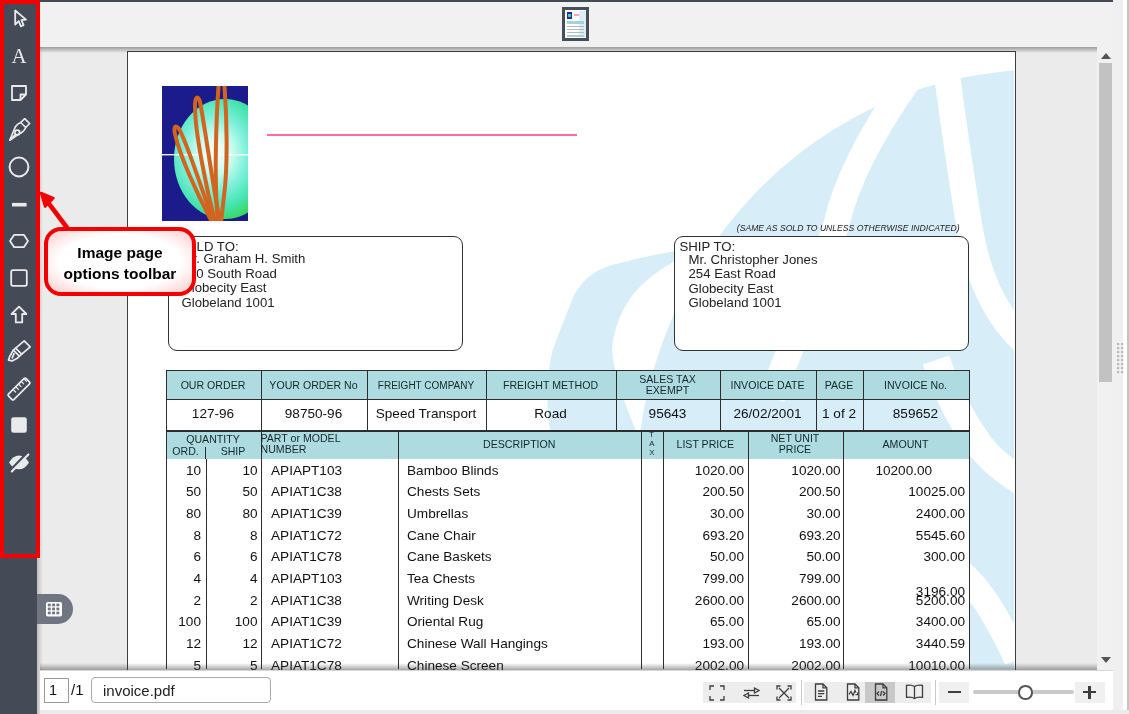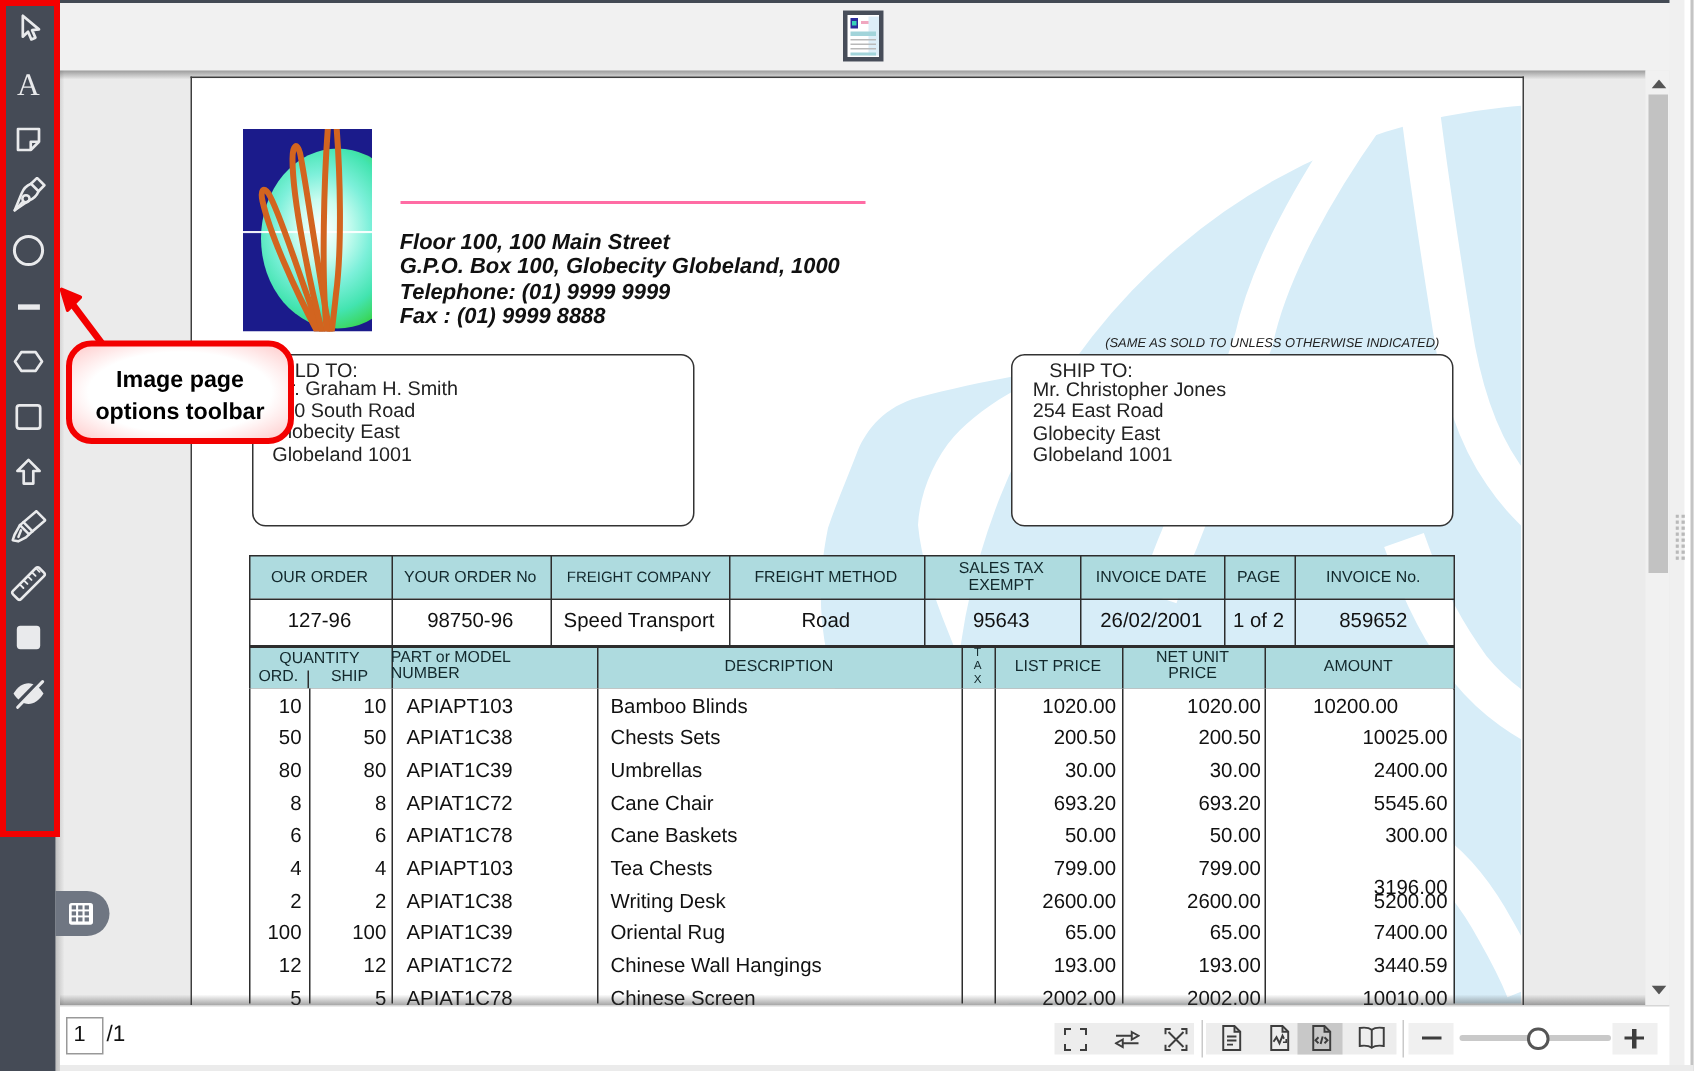--- a/index.html
+++ b/index.html
@@ -93,29 +93,28 @@
     <rect x="0" y="68" width="86" height="1.4" fill="#ffffff" opacity="0.92"></rect>
     <g stroke="#d2641f" stroke-width="4" fill="none">
       <path d="M 50,136 C 34,106 18,70 13,48 C 11.5,41 13.5,38 17,43 C 25,56 38,100 52,136"></path>
       <path d="M 53,136 C 45,105 33,48 33,20 C 33,10 36,9 38,16 C 42,35 50,95 58,136"></path>
       <path d="M 56,136 C 52,100 54,30 57,-6"></path>
       <path d="M 62,-6 C 65,30 66,80 62,110 C 61,120 60,128 59,136"></path>
     </g>
   </svg>
 
   <div class="in" id="pinkline"></div>
-  <div class="in" id="addr">Floor 100, 100 Main Street<br>G.P.O. Box 100, Globecity Globeland, 1000<br>Telephone: (01) 9999 9999<br>Fax : (01) 9999 8888</div>
 
   <div class="in" id="sameas">(SAME AS SOLD TO UNLESS OTHERWISE INDICATED)</div>
   <div class="in box" id="soldbox">
     <div class="boxtxt" style="position:absolute;left:9px;top:3px;">SOLD TO:</div>
     <div class="boxtxt" style="position:absolute;left:13px;top:15.5px;">Mr. Graham H. Smith<br>100 South Road<br>Globecity East<br>Globeland 1001</div>
   </div>
   <div class="in box" id="shipbox">
-    <div class="boxtxt" style="position:absolute;left:25px;top:3px;">SHIP TO:</div>
+    <div class="boxtxt" style="position:absolute;left:5px;top:3px;">SHIP TO:</div>
     <div class="boxtxt" style="position:absolute;left:14px;top:16px;">Mr. Christopher Jones<br>254 East Road<br>Globecity East<br>Globeland 1001</div>
   </div>
 
 <div class="in th" style="left:38px;top:318px;width:803px;height:29px;"></div>
 <div class="in th" style="left:38px;top:378.5px;width:803px;height:28.5px;"></div>
 <div class="hline" style="left:38px;top:318px;width:804.4px;height:1.6px;"></div>
 <div class="hline" style="left:38px;top:347px;width:804.4px;height:1.2px;"></div>
 <div class="hline" style="left:38px;top:378.5px;width:804.4px;height:1.6px;"></div>
 <div class="hline" style="left:38px;top:407px;width:804.4px;height:1.2px;"></div>
 <div class="vline" style="left:38px;top:318px;height:60.5px;"></div>
@@ -219,21 +218,21 @@
 <div class="bodytxt" style="left:279.5px;top:541.2px;">Writing Desk</div>
 <div class="bodytxt r" style="left:535.5px;top:541.2px;width:81.0px;">2600.00</div>
 <div class="bodytxt r" style="left:620px;top:541.2px;width:93px;">2600.00</div>
 <div class="bodytxt r" style="left:715px;top:541.2px;width:122.5px;">5200.00</div>
 <div class="bodytxt r" style="left:38px;top:562.85px;width:35.5px;">100</div>
 <div class="bodytxt r" style="left:78px;top:562.85px;width:52px;">100</div>
 <div class="bodytxt" style="left:143.5px;top:562.85px;">APIAT1C39</div>
 <div class="bodytxt" style="left:279.5px;top:562.85px;">Oriental Rug</div>
 <div class="bodytxt r" style="left:535.5px;top:562.85px;width:81.0px;">65.00</div>
 <div class="bodytxt r" style="left:620px;top:562.85px;width:93px;">65.00</div>
-<div class="bodytxt r" style="left:715px;top:562.85px;width:122.5px;">7400.00</div>
+<div class="bodytxt r" style="left:715px;top:562.85px;width:122.5px;">3400.00</div>
 <div class="bodytxt r" style="left:38px;top:584.5px;width:35.5px;">12</div>
 <div class="bodytxt r" style="left:78px;top:584.5px;width:52px;">12</div>
 <div class="bodytxt" style="left:143.5px;top:584.5px;">APIAT1C72</div>
 <div class="bodytxt" style="left:279.5px;top:584.5px;">Chinese Wall Hangings</div>
 <div class="bodytxt r" style="left:535.5px;top:584.5px;width:81.0px;">193.00</div>
 <div class="bodytxt r" style="left:620px;top:584.5px;width:93px;">193.00</div>
 <div class="bodytxt r" style="left:715px;top:584.5px;width:122.5px;">3440.59</div>
 <div class="bodytxt r" style="left:38px;top:606.15px;width:35.5px;">5</div>
 <div class="bodytxt r" style="left:78px;top:606.15px;width:52px;">5</div>
 <div class="bodytxt" style="left:143.5px;top:606.15px;">APIAT1C78</div>
@@ -371,20 +370,21 @@
 <path d="M47.6 201.8 L68 229" stroke="#f30000" stroke-width="4.6" fill="none"></path>
 <path d="M41 193 L53.5 198.2 L45.1 206.7 Z" fill="#f30000" stroke="#f30000" stroke-width="2.5" stroke-linejoin="round"></path>
 <rect x="46" y="229" width="148" height="65" rx="15" fill="url(#cg)" stroke="#f30000" stroke-width="4"></rect>
 <text x="120" y="258" font-size="15.5" font-weight="bold" fill="#000" text-anchor="middle" font-family="Liberation Sans">Image page</text>
 <text x="120" y="279" font-size="15.5" font-weight="bold" fill="#000" text-anchor="middle" font-family="Liberation Sans">options toolbar</text>
 </svg>
 <div class="abs" style="left:40px;top:670px;width:1073px;height:40px;background:#fff;border-top:1px solid #d6d6d6;z-index:10;"></div>
 <div class="abs" style="left:40px;top:710px;width:1089px;height:4px;background:#ebebeb;z-index:10;"></div>
 <div class="abs" style="left:44px;top:678px;width:25px;height:25px;border:1px solid #999;background:#fff;z-index:11;font-size:14.5px;color:#111;padding:3px 0 0 4px;">1</div>
 <div class="abs" style="left:71px;top:681px;z-index:11;font-size:15px;color:#111;">/1</div>
+<div class="abs" style="left:91px;top:677px;width:180px;height:26px;border:1px solid #a8a8a8;border-radius:4px;background:#fff;z-index:11;font-size:15px;color:#222;padding:3.5px 0 0 11px;">invoice.pdf</div>
 <div class="abs" style="left:703px;top:681.5px;width:93px;height:21.5px;background:#ededed;z-index:11;"></div>
 <div class="abs" style="left:801px;top:679.5px;width:1px;height:25px;background:#c9c9c9;z-index:11;"></div>
 <div class="abs" style="left:804px;top:681.5px;width:127px;height:21.5px;background:#ededed;z-index:11;"></div>
 <div class="abs" style="left:864.5px;top:681.5px;width:30.5px;height:21.5px;background:#c8c8c8;z-index:12;"></div>
 <div class="abs" style="left:934.5px;top:679.5px;width:1px;height:25px;background:#c9c9c9;z-index:11;"></div>
 <div class="abs" style="left:938.5px;top:681.5px;width:30.5px;height:21.5px;background:#f0f0f0;z-index:11;"></div>
 <div class="abs" style="left:1074.5px;top:681.5px;width:30.5px;height:21.5px;background:#f0f0f0;z-index:11;"></div>
 <svg class="abs" style="left:709px;top:684.5px;z-index:13" width="16" height="16" viewBox="0 0 16 16">
       <path d="M1 5 V1 H5 M11 1 H15 V5 M15 11 V15 H11 M5 15 H1 V11" stroke="#3d3d3d" fill="none" stroke-width="1.3"></path>
     </svg>

